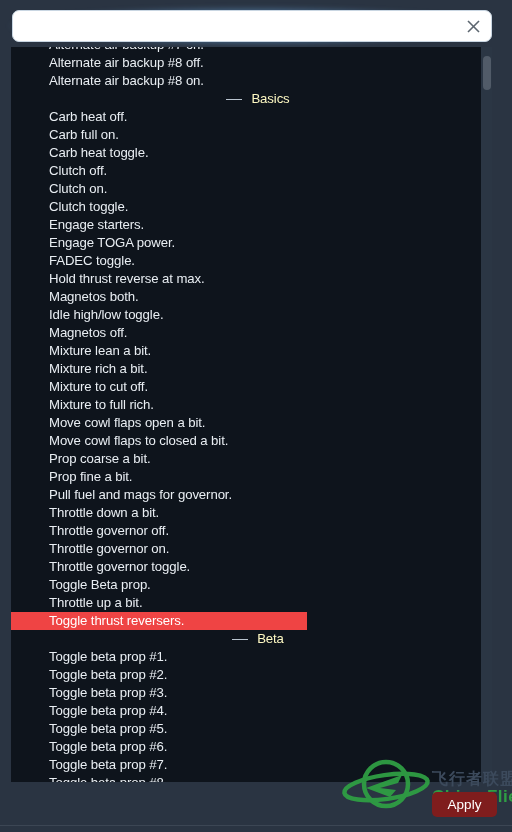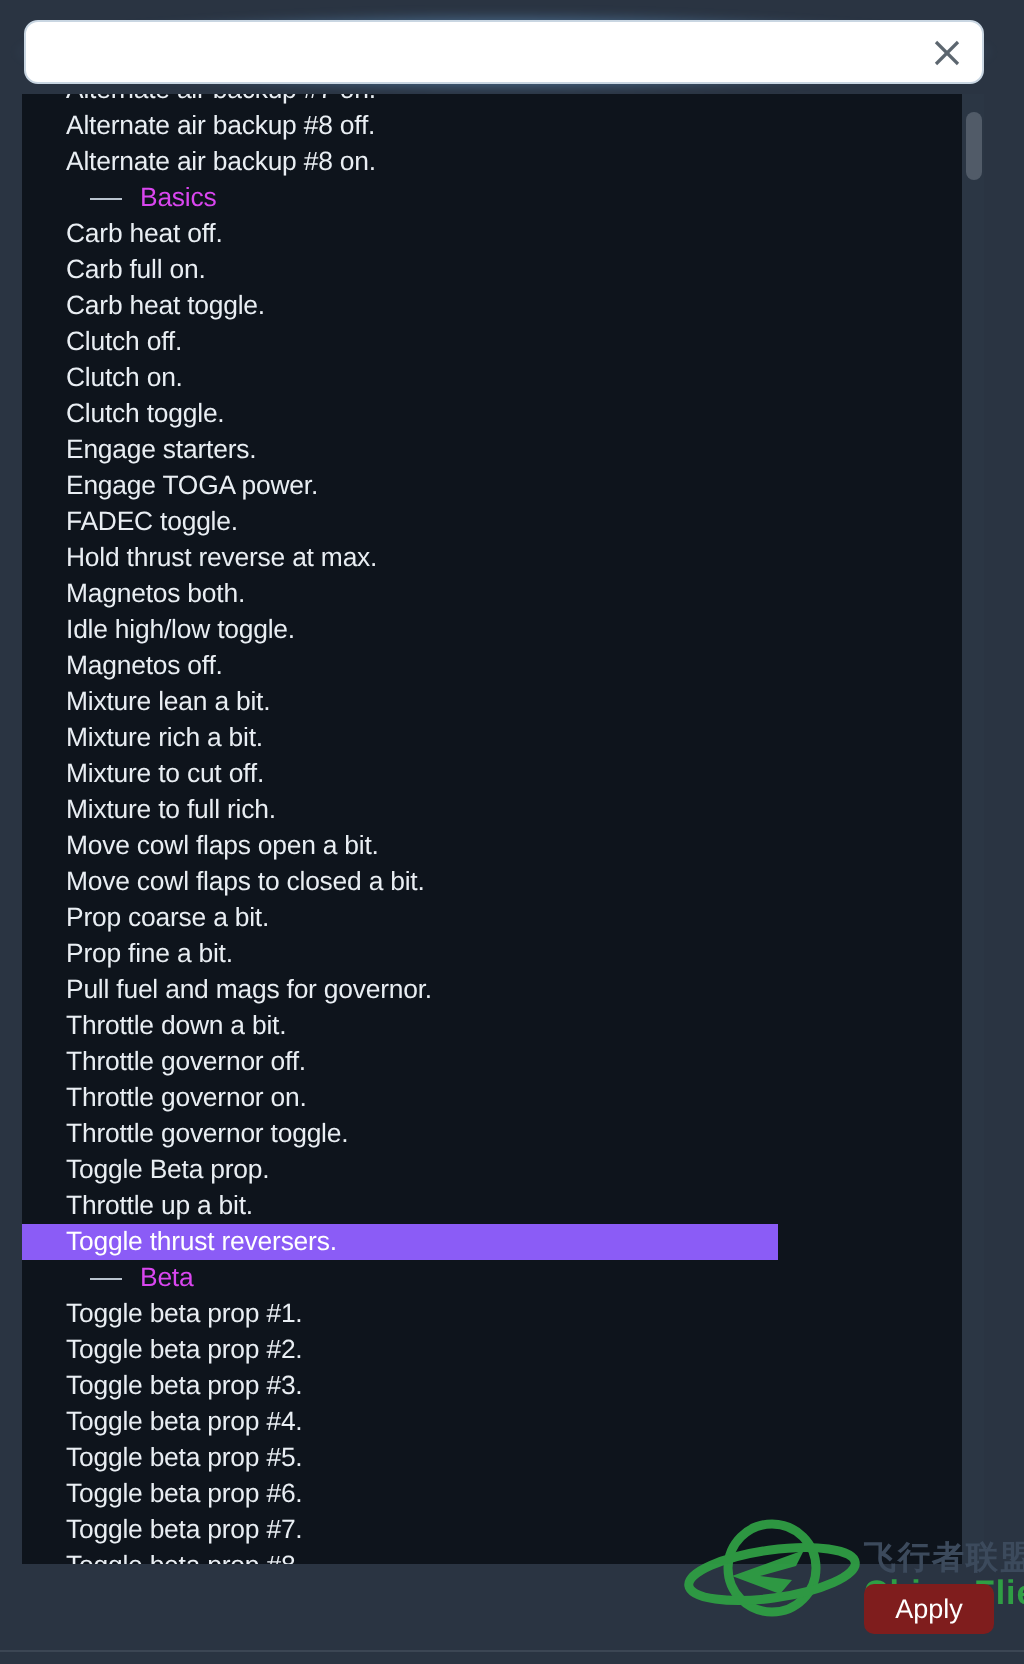--- a/index.html
+++ b/index.html
@@ -75,33 +75,34 @@
     position: absolute;
     left: 0; top: -11px;
     width: 470px;
   }
   .row {
     height: 18px;
     line-height: 18px;
     font-size: 13.2px;
     color: #e9eef3;
     white-space: nowrap;
-    padding-left: 22px;
+    padding-left: 38px;
     letter-spacing: -0.1px;
   }
   .row.selected {
-    background: #8b5cf6;
+    background: #ef4444;
     color: #ffffff;
-    width: 378px;
+    width: 296px;
   }
   .row.group {
-    padding-left: 14px;
+    padding-left: 4px;
     display: flex;
     align-items: center;
-    color: #d946ef;
+    color: #fef9c3;
+    justify-content: center;
   }
   .group-dash {
     display: inline-block;
     width: 16px;
     height: 1px;
     background: #b9c4cf;
     margin-left: 20px;
     margin-right: 9px;
     flex: 0 0 auto;
   }

